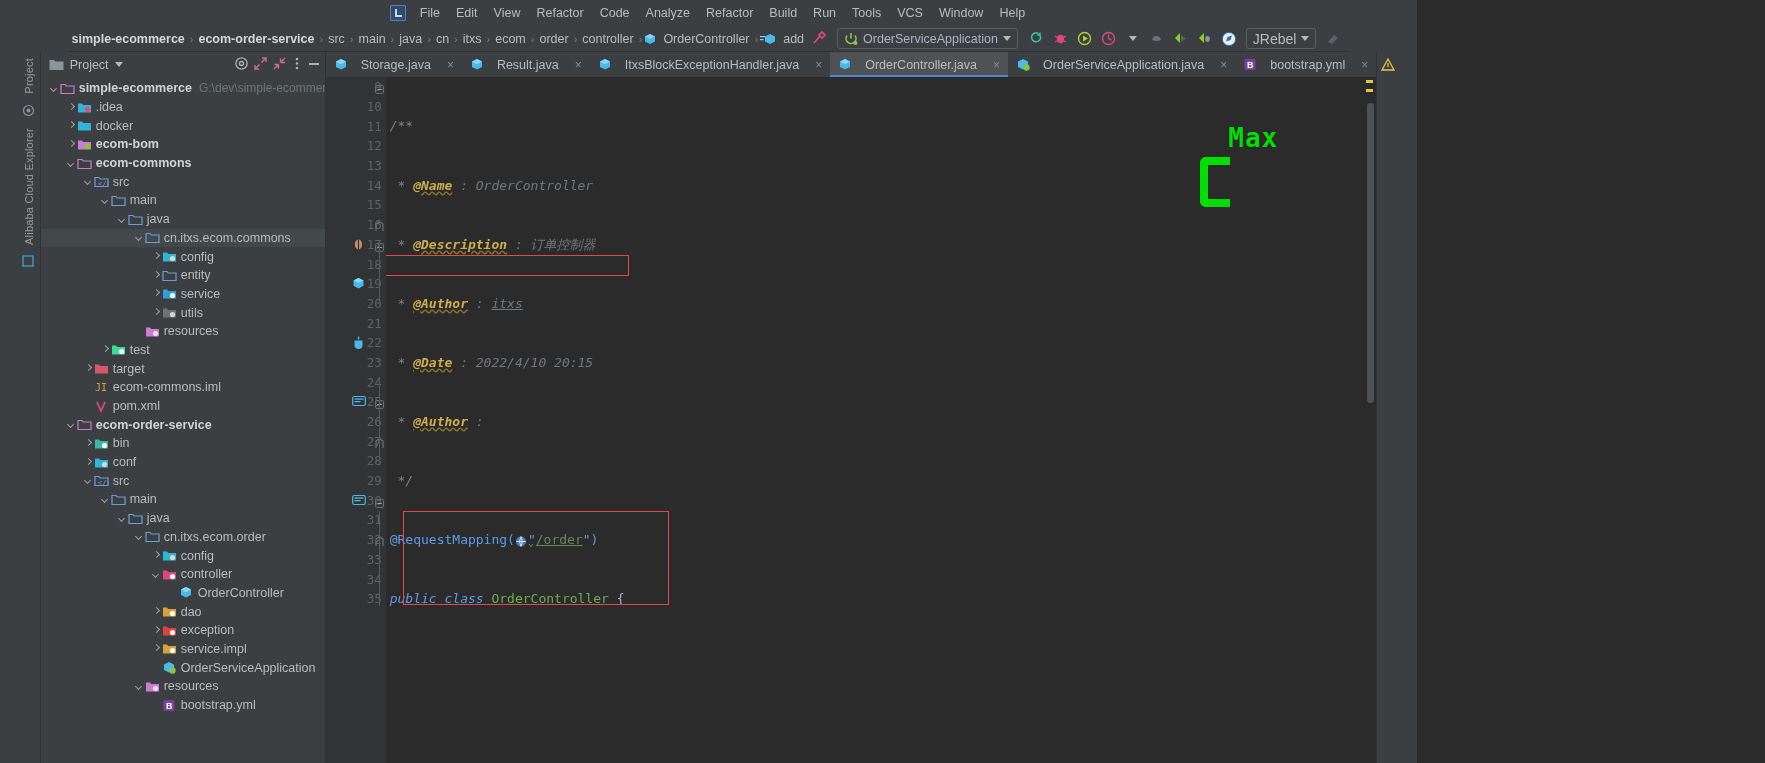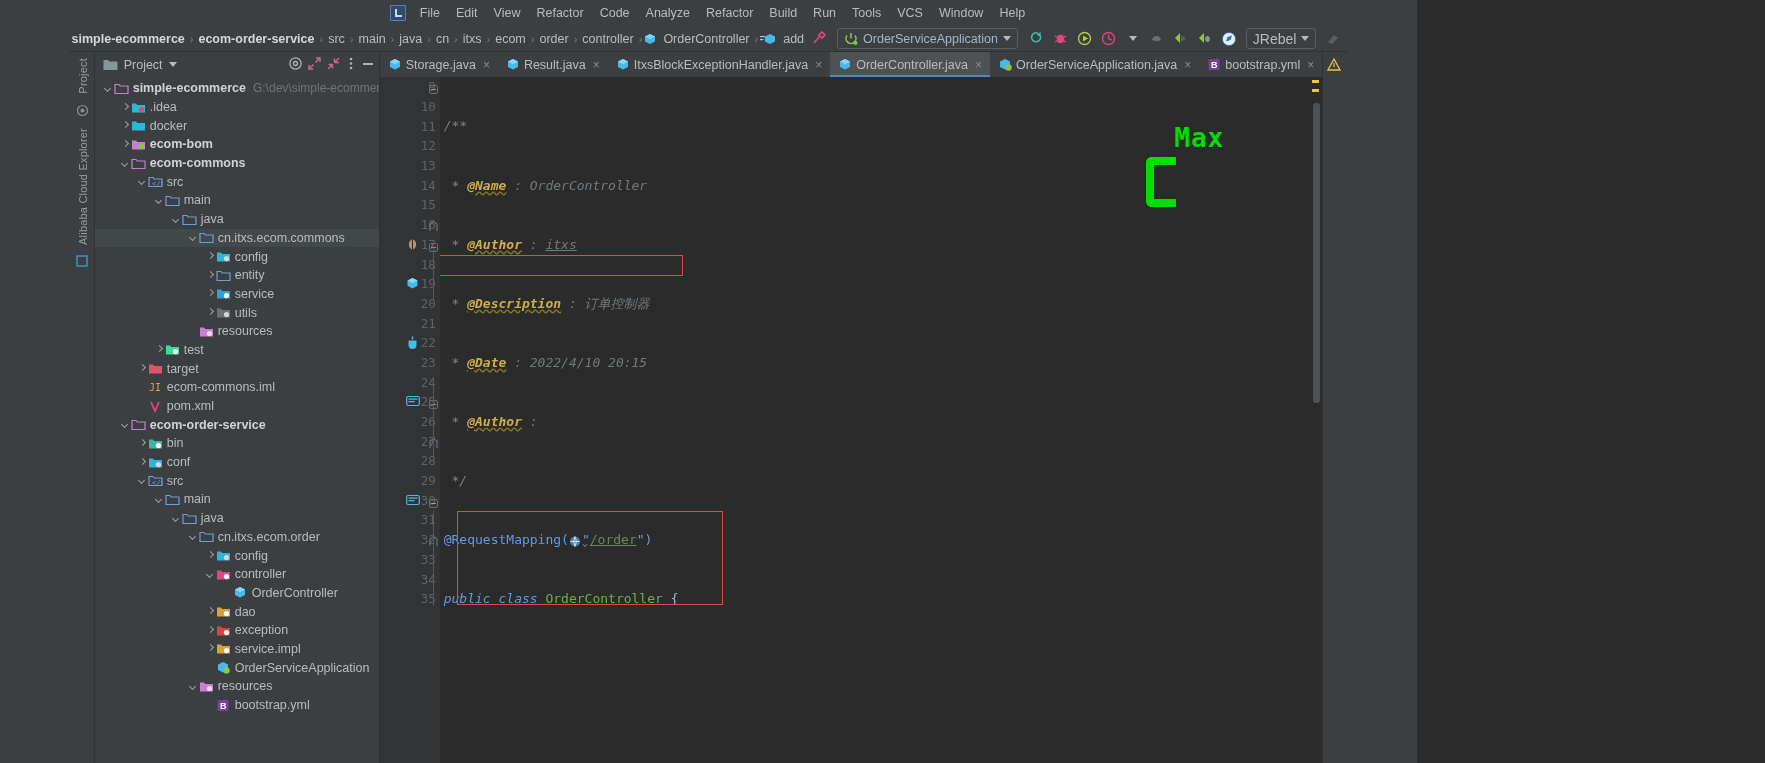--- a/index.html
+++ b/index.html
@@ -101,21 +101,21 @@
   }
   .ficon { width:15px;height:13px; flex:0 0 15px; margin-right:4px; }
   .lbl { color:#bbbbbb; }
   .lbl.b { font-weight:bold; color:#d2d2d2; }
   .path { color:#6f7577; margin-left:7px; font-size:12px; }
 
   
   .editor { flex:1; display:flex; flex-direction:column; min-width:0; background:#2b2b2b; }
   .tabsbar { height:25px; background:#3c3f41; display:flex; align-items:stretch; flex:0 0 25px; }
   .tab {
-    display:flex; align-items:center; gap:5px; padding:0 8px; font-size:12.5px;
+    display:flex; align-items:center; gap:14px; padding:0 8px; font-size:12.5px;
     color:#bbbbbb; border-right:0px; position:relative;
   }
   .tab.active { background:#4e5254; }
   .tab.active:after{
     content:""; position:absolute; left:0; right:0; bottom:0; height:2px; background:#4a88c7;
   }
   .tab .x { color:#8b8b8b; font-size:12px; margin-left:2px; }
   .tab-ico { width:13px;height:13px; flex:0 0 13px; }
 
   .codearea { flex:1; display:flex; min-height:0; position:relative; background:#2b2b2b; overflow:hidden;}
@@ -792,22 +792,22 @@
             <div class="gline">33</div>
             <div class="gline">34</div>
             <div class="gline">35</div>
             <div style="position: absolute; left: 53px; top: 163px; width: 1px; height: 60px; background: rgb(84, 89, 92);"></div>
             <div style="position: absolute; left: 53px; top: 300px; width: 1px; height: 80px; background: rgb(84, 89, 92);"></div>
             <div style="position: absolute; left: 53px; top: 434px; width: 1px; height: 95px; background: rgb(84, 89, 92);"></div>
           </div>
         <div class="code" id="code">
           <div class="cl"><span class="cmt">/**</span></div>
           <div class="cl"><span class="cmt"> * </span><span class="annoy">@Name</span><span class="cmt2"> : OrderController</span></div>
+          <div class="cl"><span class="cmt"> * </span><span class="annoy">@Description</span><span class="cmt2"> : 订单控制器</span></div>
           <div class="cl"><span class="cmt"> * </span><span class="annoy">@Author</span><span class="cmt2"> : </span><span class="cmt2 under">itxs</span></div>
-          <div class="cl"><span class="cmt"> * </span><span class="annoy">@Description</span><span class="cmt2"> : 订单控制器</span></div>
           <div class="cl"><span class="cmt"> * </span><span class="annoy">@Date</span><span class="cmt2"> : 2022/4/10 20:15</span></div>
           <div class="cl"><span class="cmt"> * </span><span class="annoy">@Author</span><span class="cmt2"> :</span></div>
           <div class="cl"><span class="cmt"> */</span></div>
           <div class="cl"><span class="anno">@RequestMapping(</span><span class="globe"><svg width="13" height="13" viewBox="0 0 13 13" style="vertical-align:-2px">
                   <circle cx="6" cy="6.5" r="5" fill="#4a7fb5"></circle>
                   <path d="M1.3 6.5 h9.4 M6 1.6 q3 4.9 0 9.8 M6 1.6 q-3 4.9 0 9.8" stroke="#dfe7ee" stroke-width="0.9" fill="none"></path>
                 </svg><span style="color:#8c9499;font-size:10px;">⌄</span></span><span class="anno">"</span><span class="ulink">/order</span><span class="anno">")</span></div>
           <div class="cl"><span class="kwi">public class </span><span class="cls">OrderController</span><span class="plain"> {</span></div>
           
           

